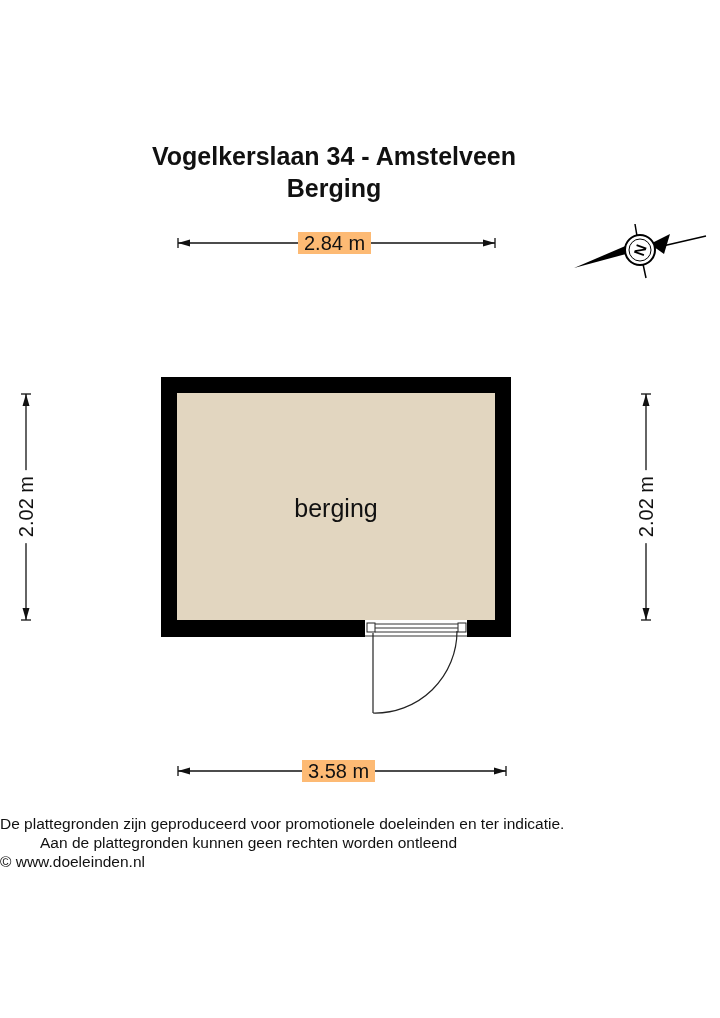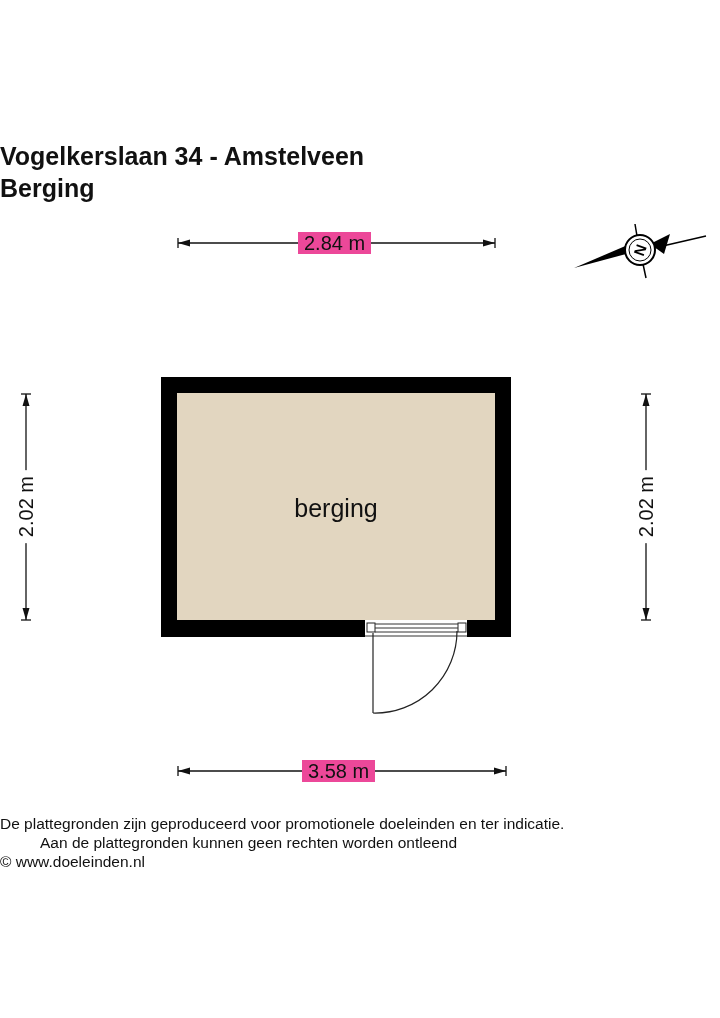--- a/index.html
+++ b/index.html
@@ -1,21 +1,21 @@
 <!DOCTYPE html>
 <html><head>
   <meta charset="utf-8">
   <style>
     html, body { margin: 0; padding: 0; background: #ffffff; }
     body { width: 720px; height: 1018px; position: relative; overflow: hidden; font-family: "Liberation Sans", sans-serif; color: #111; }
-    .title { position: absolute; left: 0; width: 668px; text-align: left; font-weight: bold; font-size: 25px; line-height: 30px; }
+    .title { position: absolute; left: 0; width: 668px; text-align: center; font-weight: bold; font-size: 25px; line-height: 30px; }
     .t1 { top: 141px; }
     .t2 { top: 173px; }
     svg.plan { position: absolute; left: 0; top: 0; }
-    .dimlabel { position: absolute; font-size: 20px; line-height: 22px; background: #ec4899; padding: 0 6px; }
+    .dimlabel { position: absolute; font-size: 20px; line-height: 22px; background: #fdba74; padding: 0 6px; }
     .vlabel { position: absolute; font-size: 20px; line-height: 22px; background: #fff; padding: 6px 0; writing-mode: vertical-rl; transform: rotate(180deg); }
     .room-label { position: absolute; left: 170px; width: 332px; top: 494px; text-align: center; font-size: 25px; line-height: 28px; }
     .footer { position: absolute; left: 0; width: 690px; text-align: left; font-size: 15.5px; line-height: 19px; }
   </style>
 </head>
 <body>
 
 <div class="title t1">Vogelkerslaan 34 - Amstelveen</div>
 <div class="title t2">Berging</div>
 

